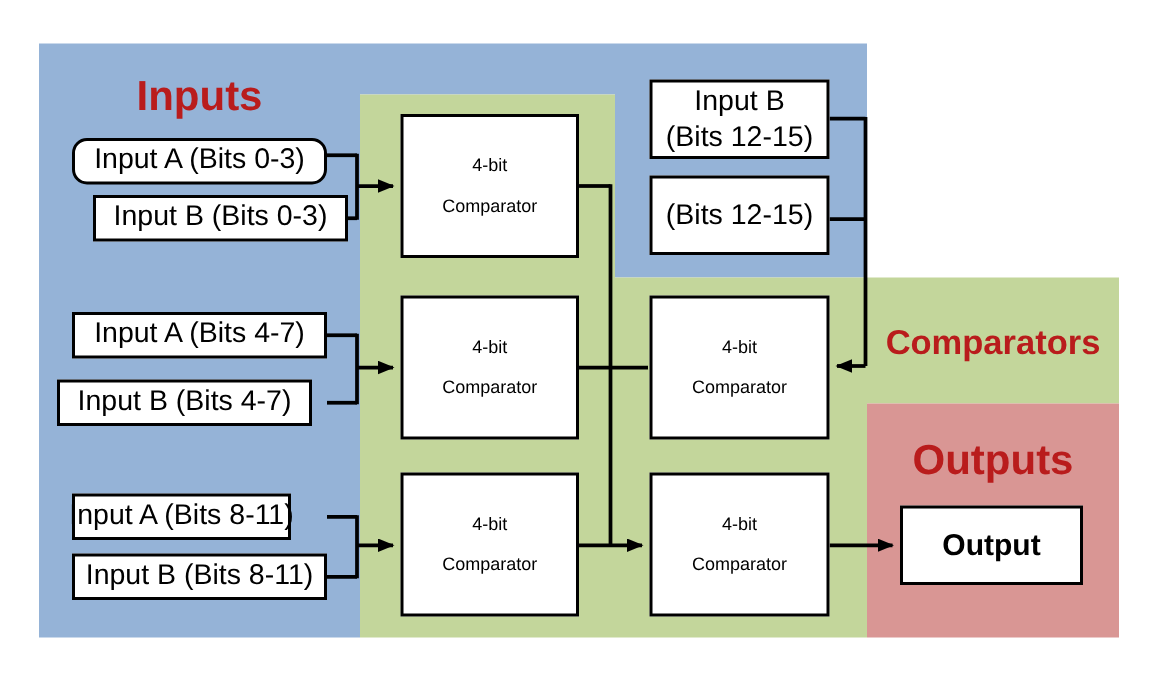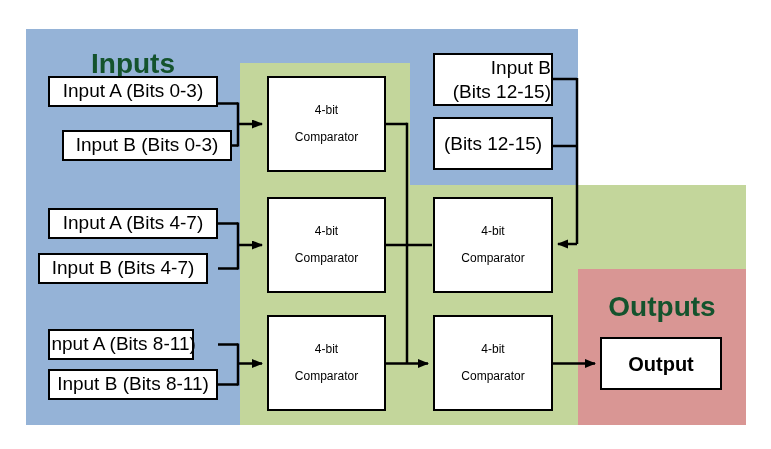--- a/index.html
+++ b/index.html
@@ -2,21 +2,21 @@
 <html><head>
 <meta charset="utf-8">
 <style>
   html,body{margin:0;padding:0;background:#fff;}
   #canvas{
     position:relative;width:771px;height:449px;background:#ffffff;
     font-family:"Liberation Sans", sans-serif;color:#000;overflow:hidden;
   }
   .region{position:absolute;}
   .region-title{
-    position:absolute;text-align:center;font-weight:bold;color:#14532d;
+    position:absolute;text-align:center;font-weight:bold;color:#b91c1c;
     letter-spacing:0px;line-height:1.1;
   }
   .title-lg{font-size:28px;}
   .title-md{font-size:23px;}
   .node{
     position:absolute;background:#ffffff;border:2.5px solid #000;
     box-sizing:border-box;display:flex;flex-direction:column;
     align-items:center;justify-content:center;text-align:center;
   }
   .node .lbl{font-size:19px;white-space:nowrap;line-height:1.2;}
@@ -32,20 +32,21 @@
 
   <div class="region" style="left:26px;top:29px;width:214px;height:396px;background:#95B3D7;"></div>
   <div class="region" style="left:240px;top:29px;width:170px;height:34px;background:#95B3D7;"></div>
   <div class="region" style="left:410px;top:29px;width:168px;height:156px;background:#95B3D7;"></div>
   <div class="region" style="left:240px;top:63px;width:170px;height:362px;background:#C3D69B;"></div>
   <div class="region" style="left:410px;top:185px;width:168px;height:240px;background:#C3D69B;"></div>
   <div class="region" style="left:578px;top:185px;width:168px;height:84px;background:#C3D69B;"></div>
   <div class="region" style="left:578px;top:269px;width:168px;height:156px;background:#D99694;"></div>
 
   <div class="region-title title-lg" style="left:26px;top:49px;width:214px;">Inputs</div>
+  <div class="region-title title-md" style="left:578px;top:216px;width:168px;">Comparators</div>
   <div class="region-title title-lg" style="left:578px;top:292px;width:168px;">Outputs</div>
 
   <svg id="wires" width="771" height="449" viewBox="0 0 771 449">
     <defs>
       <marker id="ah" markerUnits="userSpaceOnUse" markerWidth="12" markerHeight="10" refX="10" refY="4.5" orient="auto">
         <path d="M0,0 L11,4.5 L0,9 Z" fill="#000"></path>
       </marker>
     </defs>
     <g stroke="#000" stroke-width="2.5" fill="none">
 
@@ -70,40 +71,40 @@
       <path d="M577 244 H558" marker-end="url(#ah)"></path>
 
       <path d="M386 124 H407"></path>
       <path d="M407 122.75 V363.5"></path>
       <path d="M386 245 H432"></path>
       <path d="M386 363.5 H428" marker-end="url(#ah)"></path>
       <path d="M553 363.5 H595" marker-end="url(#ah)"></path>
     </g>
   </svg>
 
-  <div class="node" style="left:48px;top:76px;width:170px;height:31px;">
+  <div class="node" style="left:48px;top:92px;width:170px;height:31px;border-radius:10px;">
     <span class="lbl">Input A (Bits 0-3)</span>
   </div>
   <div class="node" style="left:62px;top:130px;width:170px;height:31px;">
     <span class="lbl">Input B (Bits 0-3)</span>
   </div>
   <div class="node" style="left:48px;top:208px;width:170px;height:31px;">
     <span class="lbl">Input A (Bits 4-7)</span>
   </div>
   <div class="node" style="left:38px;top:253px;width:170px;height:31px;">
     <span class="lbl">Input B (Bits 4-7)</span>
   </div>
   <div class="node" style="left:48px;top:329px;width:146px;height:31px;">
     <span class="lbl">Input A (Bits 8-11)</span>
   </div>
   <div class="node" style="left:48px;top:369px;width:170px;height:31px;">
     <span class="lbl">Input B (Bits 8-11)</span>
   </div>
 
-  <div class="node" style="left:433px;top:53px;width:120px;height:53px;align-items:flex-end;">
+  <div class="node" style="left:433px;top:53px;width:120px;height:53px;">
     <span class="lbl2">Input B</span>
     <span class="lbl2">(Bits 12-15)</span>
   </div>
   <div class="node" style="left:433px;top:117px;width:120px;height:53px;">
     <span class="lbl2">(Bits 12-15)</span>
   </div>
 
   <div class="node comp" style="left:267px;top:76px;width:119px;height:96px;">
     <span class="lbl2">4-bit</span>
     <span class="lbl2">Comparator</span>

